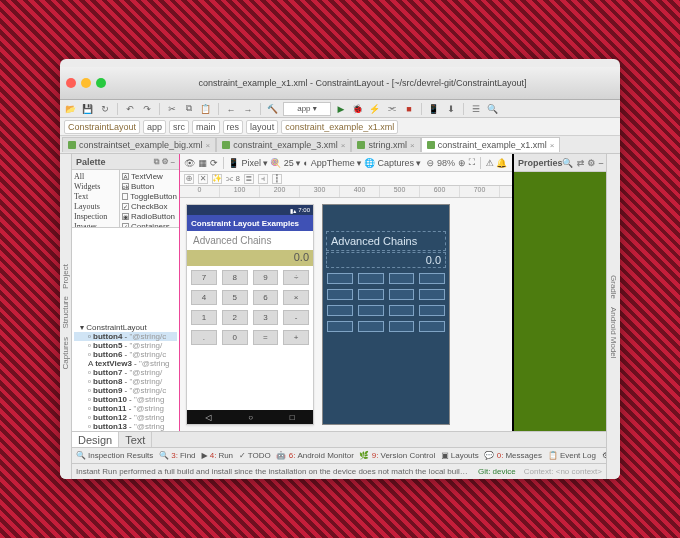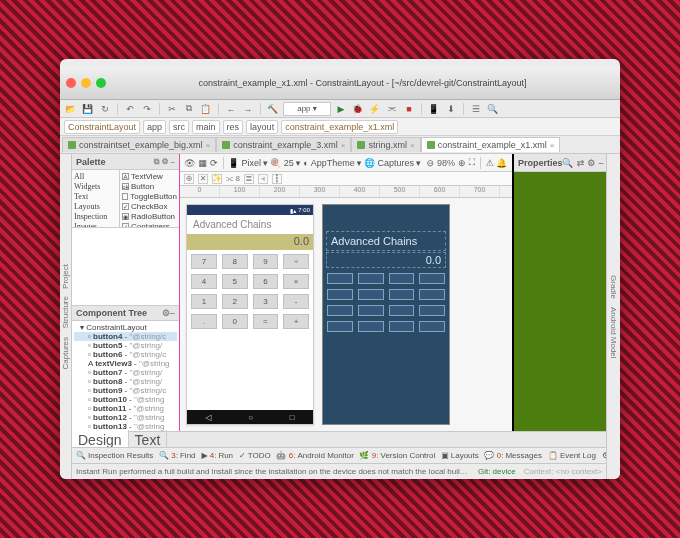--- a/index.html
+++ b/index.html
@@ -88,21 +88,21 @@
   .blueprint .bp-hdr { font-size:11px; color:#d6e4f0; padding:3px 4px; border:1px dashed #6a8aa6; margin:0 3px;}
   .blueprint .bp-disp { height:16px; font-size:11px; color:#d6e4f0; text-align:right; padding:1px 4px; border:1px dashed #6a8aa6; margin:1px 3px;}
   .blueprint .bp-grid { flex:1; padding:4px; display:flex; flex-direction:column; gap:5px;}
   .blueprint .bp-row { display:flex; gap:5px;}
   .blueprint .bp-btn { flex:1; height:11px; border:1px solid #7fa3c4; background:#35597a;}
 
   .props { width:94px; background:#4d7c0f; border-left:2px solid #000000; display:flex; flex-direction:column;}
   .props-hd { height:18px; background:#e6e6e6; border-bottom:1px solid #ccc; display:flex; align-items:center; padding:0 4px; font-size:9px; font-weight:bold; color:#555;}
   .props-hd .tools{margin-left:auto;display:flex;gap:3px;color:#888;font-size:9px;}
 
-  .bottomtabs { height:16px; background:#e8e8e8; border-top:1px solid #c8c8c8; display:flex; align-items:center; font-size:14px; color:#555;}
+  .bottomtabs { height:16px; background:#e8e8e8; border-top:1px solid #c8c8c8; display:flex; align-items:center; font-size:11px; color:#555;}
   .bottomtabs .bt { padding:2px 6px; border-right:1px solid #ccc;}
   .bottomtabs .bt.active { background:#fff;}
 
   .tools-row { height:16px; background:#ececec; border-top:1px solid #c8c8c8; display:flex; align-items:center; padding:0 4px; gap:6px; font-size:8px; color:#555; overflow:hidden;}
   .tools-row .ti { display:flex; align-items:center; gap:2px; white-space:nowrap;}
   .tools-row .num{color:#c0392b;}
 
   .statusline { height:16px; background:#ececec; border-top:1px solid #c8c8c8; display:flex; align-items:center; padding:0 4px; font-size:8px; color:#666; gap:8px;}
   .statusline .git{color:#2e7d32;}
   .statusline .ctx{color:#aaa;}
@@ -236,24 +236,20 @@
                     <span>RadioButton</span>
                   </div>
               <div>
                     <span class="wi">✓</span>
                     <span>Containers</span>
                   </div>
 
             </div>
           </div>
           <div style="flex:1;background:#fff;"></div>
-          <div class="comptree-hd">
-            <span>Component Tree</span>
-            <div class="tools"><span>⚙</span><span>–</span></div>
-          </div>
           <div class="comptree">
             <div class="row ind1">▾ <span>ConstraintLayout</span></div>
             <div class="row ind2 sel">▫ <b>button4</b> - <span class="sub">"@string/c</span></div>
             <div class="row ind2">▫ <b>button5</b> - <span class="sub">"@string/</span></div>
             <div class="row ind2">▫ <b>button6</b> - <span class="sub">"@string/c</span></div>
             <div class="row ind2">A <b>textView3</b> - <span class="sub">"@string</span></div>
             <div class="row ind2">▫ <b>button7</b> - <span class="sub">"@string/</span></div>
             <div class="row ind2">▫ <b>button8</b> - <span class="sub">"@string/</span></div>
             <div class="row ind2">▫ <b>button9</b> - <span class="sub">"@string/c</span></div>
             <div class="row ind2">▫ <b>button10</b> - <span class="sub">"@string</span></div>
@@ -302,20 +298,21 @@
                   <div>500</div>
                   <div>600</div>
                   <div>700</div>
             </div>
             <div class="canvas">
               <div class="device">
                 <div class="statusbar">
                       <span>▮▴</span>
                       <span>7:00</span>
                     </div>
+                <div class="appbar">Constraint Layout Examples</div>
                 <div class="hdr">Advanced Chains</div>
                 <div class="disp">0.0</div>
                 <div class="grid">
                   <div class="grow">
                         <div class="btn">7</div>
                         <div class="btn">8</div>
                         <div class="btn">9</div>
                         <div class="btn">÷</div>
                       </div>
                   <div class="grow">

